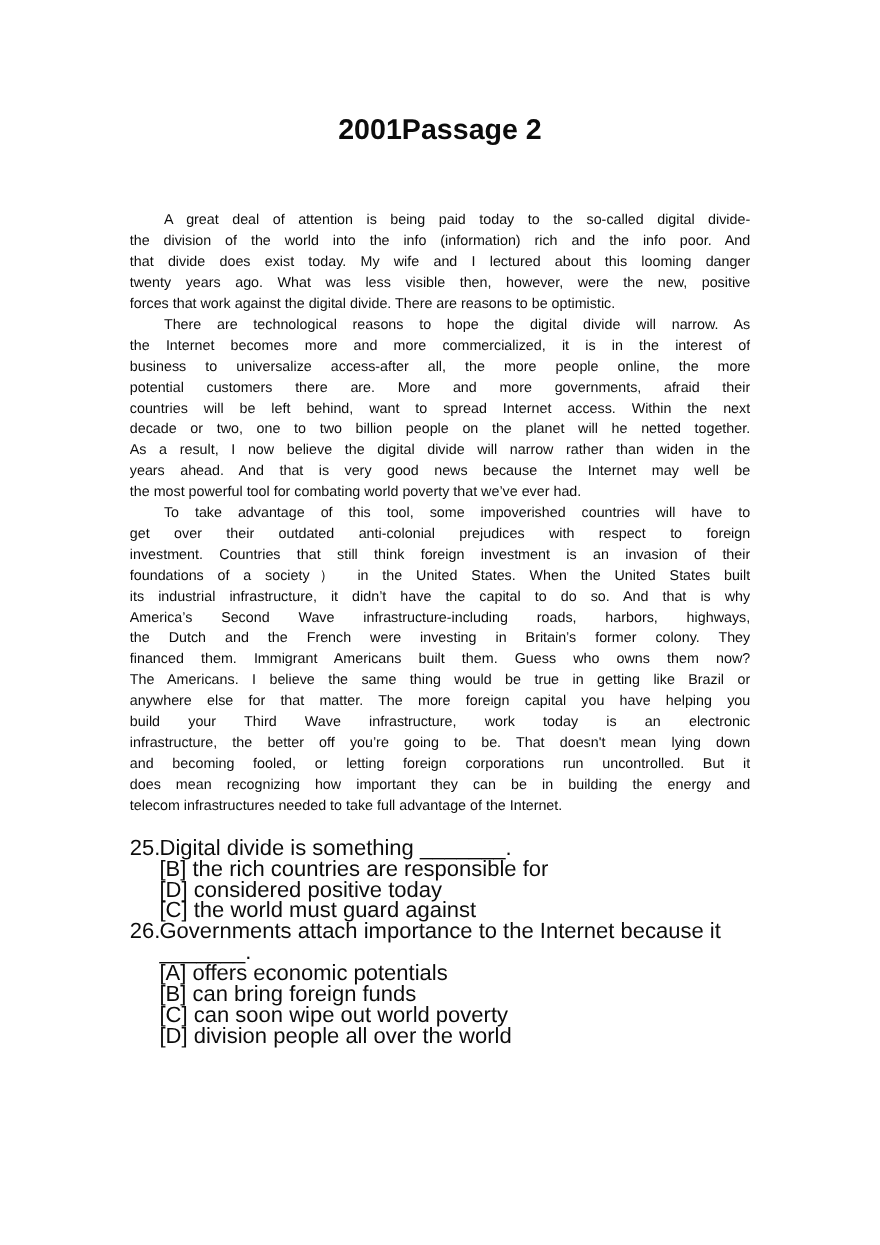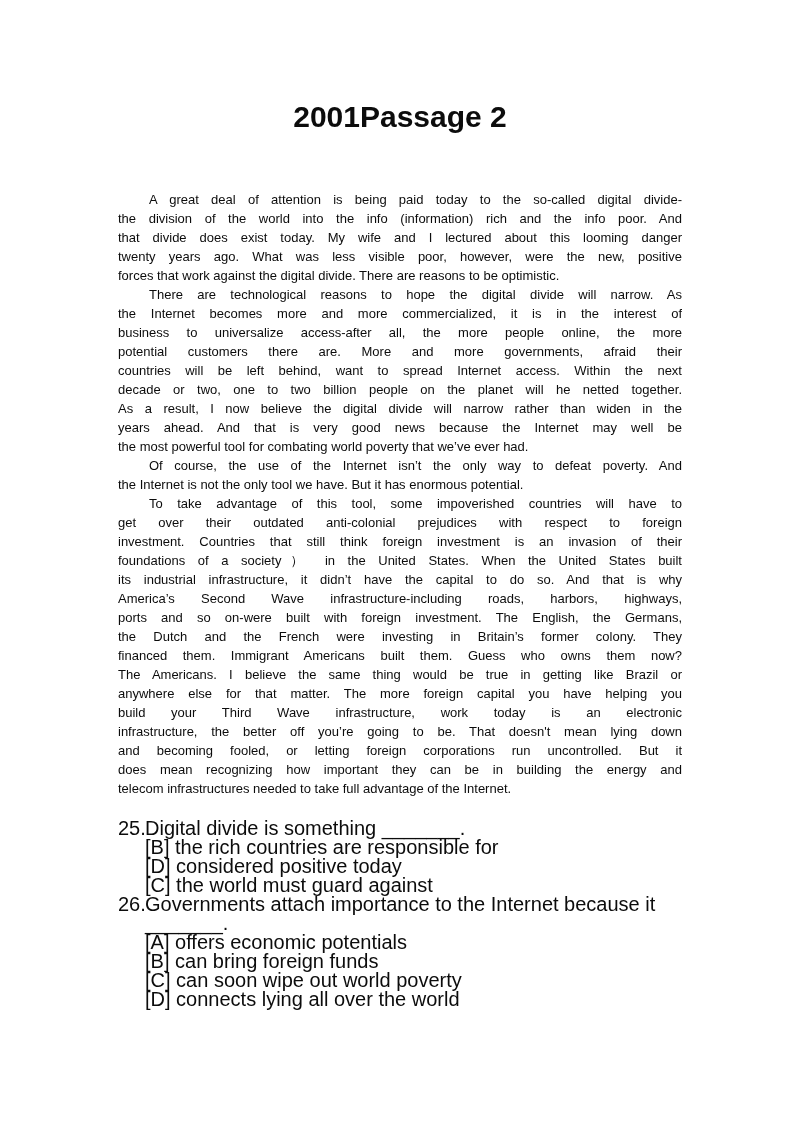--- a/index.html
+++ b/index.html
@@ -13,21 +13,21 @@
     color: #0c0c0c;
     font-family: "Liberation Sans", sans-serif;
     overflow: hidden;
   }
   .page {
     width: 564px;
     margin: 0 auto;
     padding-top: 99px;
   }
   .title {
-    font-size: 30px;
+    font-size: 26px;
     font-weight: bold;
     line-height: 36px;
     text-align: center;
     margin: 0 0 55px 0;
   }
   .passage-body { }
   .paragraph { }
   .line {
     font-size: 13px;
     line-height: 19px;
@@ -67,46 +67,41 @@
 <body>
 
 <div class="page">
   <h1 class="title">2001Passage 2</h1>
 
   <div class="passage-body">
       <div class="paragraph">
         <div class="line indent">A great deal of attention is being paid today to the so-called digital divide-</div>
         <div class="line">the division of the world into the info (information) rich and the info poor. And</div>
         <div class="line">that divide does exist today. My wife and I lectured about this looming danger</div>
-        <div class="line">twenty years ago. What was less visible poor, however, were the new, positive</div>
+        <div class="line">twenty years ago. What was less visible then, however, were the new, positive</div>
         <div class="line last">forces that work against the digital divide. There are reasons to be optimistic.</div>
       </div>
       <div class="paragraph">
         <div class="line indent">There are technological reasons to hope the digital divide will narrow. As</div>
         <div class="line">the Internet becomes more and more commercialized, it is in the interest of</div>
         <div class="line">business to universalize access-after all, the more people online, the more</div>
         <div class="line">potential customers there are. More and more governments, afraid their</div>
         <div class="line">countries will be left behind, want to spread Internet access. Within the next</div>
         <div class="line">decade or two, one to two billion people on the planet will he netted together.</div>
         <div class="line">As a result, I now believe the digital divide will narrow rather than widen in the</div>
         <div class="line">years ahead. And that is very good news because the Internet may well be</div>
         <div class="line last">the most powerful tool for combating world poverty that we’ve ever had.</div>
       </div>
       <div class="paragraph">
-        <div class="line indent">Of course, the use of the Internet isn’t the only way to defeat poverty. And</div>
-        <div class="line last">the Internet is not the only tool we have. But it has enormous potential.</div>
-      </div>
-      <div class="paragraph">
         <div class="line indent">To take advantage of this tool, some impoverished countries will have to</div>
         <div class="line">get over their outdated anti-colonial prejudices with respect to foreign</div>
         <div class="line">investment. Countries that still think foreign investment is an invasion of their</div>
         <div class="line">foundations of a society） in the United States. When the United States built</div>
         <div class="line">its industrial infrastructure, it didn’t have the capital to do so. And that is why</div>
         <div class="line">America’s Second Wave infrastructure-including roads, harbors, highways,</div>
-        <div class="line">ports and so on-were built with foreign investment. The English, the Germans,</div>
         <div class="line">the Dutch and the French were investing in Britain’s former colony. They</div>
         <div class="line">financed them. Immigrant Americans built them. Guess who owns them now?</div>
         <div class="line">The Americans. I believe the same thing would be true in getting like Brazil or</div>
         <div class="line">anywhere else for that matter. The more foreign capital you have helping you</div>
         <div class="line">build your Third Wave infrastructure, work today is an electronic</div>
         <div class="line">infrastructure, the better off you’re going to be. That doesn't mean lying down</div>
         <div class="line">and becoming fooled, or letting foreign corporations run uncontrolled. But it</div>
         <div class="line">does mean recognizing how important they can be in building the energy and</div>
         <div class="line last">telecom infrastructures needed to take full advantage of the Internet.</div>
       </div>
@@ -122,17 +117,17 @@
           <div class="q-option">[C] the world must guard against</div>
         </div>
       </div>
       <div class="q-row">
         <span class="q-num">26.</span>
         <div class="q-body">
           <div class="q-stem">Governments attach importance to the Internet because it _______.</div>
           <div class="q-option">[A] offers economic potentials</div>
           <div class="q-option">[B] can bring foreign funds</div>
           <div class="q-option">[C] can soon wipe out world poverty</div>
-          <div class="q-option">[D] connects lying all over the world</div>
+          <div class="q-option">[D] division people all over the world</div>
         </div>
       </div>
     </div>
 </div>
 
 </body></html>

